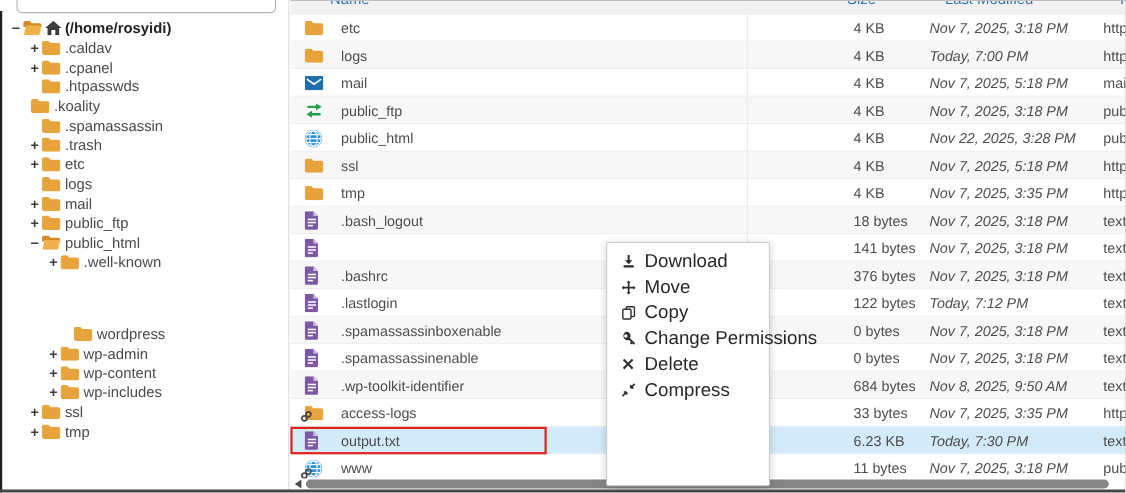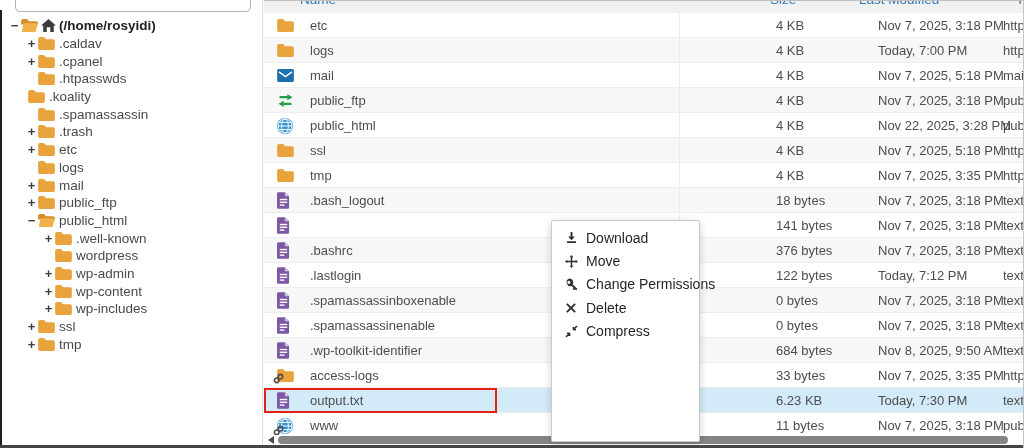--- a/index.html
+++ b/index.html
@@ -25,34 +25,34 @@
   .hlbl{position:absolute;top:-9px;font-size:13.5px;color:#3077b5;white-space:nowrap;}
   .col-line{position:absolute;left:415px;top:12px;bottom:12px;width:1px;background:#ececec;z-index:1;}
   .rows{position:absolute;left:0;top:12px;right:0;}
   .frow{position:relative;height:25px;box-sizing:border-box;border-bottom:1px solid #ededed;background:#fff;cursor:pointer;}
   .frow.alt{background:#f7f7f7;}
   .frow.selected{background:#d3eaf8;}
   .frow .cell{position:absolute;top:0;height:25px;display:flex;align-items:center;font-size:13px;color:#4d4d4d;white-space:nowrap;z-index:2;}
   .c-icon{left:13px;}
   .c-name{left:46px;}
   .c-size{left:512px;}
-  .c-mod{left:614px;}
+  .c-mod{left:581px;font-style:italic;}
   .c-type{left:739px;}
   .icn-wrap{position:relative;display:inline-flex;}
   .link-badge{position:absolute;left:-4px;bottom:-5px;}
   .row-redbox{position:absolute;left:0;top:0;width:233px;height:25px;border:2px solid #e32119;box-sizing:border-box;z-index:5;pointer-events:none;}
 
   
   .hscroll{position:absolute;left:2px;right:0;bottom:3px;height:10px;display:flex;align-items:center;z-index:6;background:#fff;}
   .scroll-arrow{width:0;height:0;border-top:4px solid transparent;border-bottom:4px solid transparent;border-right:6px solid #4a4a4a;margin:0 4px 0 2px;}
   .scroll-thumb{height:8px;width:730px;background:#858585;border-radius:4px;}
 
   
   .ctx-menu{position:absolute;left:551px;top:220px;width:149px;height:222px;background:#fff;border:1px solid #cbcbcb;border-radius:2px;box-shadow:0 2px 8px rgba(0,0,0,.18);box-sizing:border-box;padding:5px 0;z-index:20;}
-  .mi{position:relative;display:flex;align-items:center;gap:7px;height:23.4px;padding:0 13px;font-size:14px;color:#262626;cursor:pointer;white-space:nowrap;}
+  .mi{position:relative;display:flex;align-items:center;gap:7px;height:23.4px;padding:0 13px;font-size:17px;color:#262626;cursor:pointer;white-space:nowrap;}
   .mi.accent{color:#2779bd;}
   .mi .icn{flex:0 0 14px;display:inline-flex;}
   .mi-redbox{position:absolute;left:-1px;top:-1px;width:144px;height:25px;border:2px solid #e32119;box-sizing:border-box;pointer-events:none;}
 
   .bottom-bar{position:absolute;left:0;right:0;bottom:0;height:3px;background:#454545;z-index:70;}
 </style>
 </head>
 <body>
 
 <div id="app">
@@ -176,21 +176,21 @@
         </div>
         <div class="tree-item" style="padding-left: 42px;">
           <span class="expander">+</span>
           <span class="icn ">
             <svg width="17" height="13" viewBox="0 0 18 14">
               <path fill="#e9a33c" d="M0 2.2C0 1 .9 0 2.1 0h4.3l2 2.3h7.5c1.2 0 2.1.9 2.1 2v7.5c0 1.2-.9 2.2-2.1 2.2H2.1C.9 14 0 13 0 11.8z"></path>
             </svg>
           </span>
           <span class="tlabel">.well-known</span>
         </div>
-        <div class="tree-item" style="padding-left: 42px;">
+        <div class="tree-item" style="padding-left: 54px; margin-top: 48px;">
           <span class="expander"></span>
           <span class="icn ">
             <svg width="17" height="13" viewBox="0 0 18 14">
               <path fill="#e9a33c" d="M0 2.2C0 1 .9 0 2.1 0h4.3l2 2.3h7.5c1.2 0 2.1.9 2.1 2v7.5c0 1.2-.9 2.2-2.1 2.2H2.1C.9 14 0 13 0 11.8z"></path>
             </svg>
           </span>
           <span class="tlabel">wordpress</span>
         </div>
         <div class="tree-item" style="padding-left: 42px;">
           <span class="expander">+</span>
@@ -580,20 +580,29 @@
       <div class="mi">
         <span class="icn ">
           <svg width="13" height="13" viewBox="0 0 14 14" fill="#2e2e2e">
             <path d="M7 0l2 2.5H7.8v3.7h3.7V5.1L14 7l-2.5 1.9V7.8H7.8v3.7H9L7 14l-2-2.5h1.2V7.8H2.5v1.1L0 7l2.5-1.9v1.1h3.7V2.5H5z"></path>
           </svg>
         </span>
         <span>Move</span>
       </div>
       <div class="mi">
         <span class="icn ">
+          <svg width="13" height="13" viewBox="0 0 14 14">
+            <rect x="4.7" y="1" width="8" height="9.6" rx="1" fill="none" stroke="#2e2e2e" stroke-width="1.4"></rect>
+            <rect x="1.3" y="3.4" width="8" height="9.6" rx="1" fill="#fff" stroke="#2e2e2e" stroke-width="1.4"></rect>
+          </svg>
+        </span>
+        <span>Copy</span>
+      </div>
+      <div class="mi">
+        <span class="icn ">
           <svg width="13" height="13" viewBox="0 0 14 14" fill="#2e2e2e">
             <path fill-rule="evenodd" d="M4.8.6a4 4 0 013.4 6.2l5.2 5.1-1.4 1.4-1.3-1.2-1.1 1.1-1.4-1.4 1.1-1.1-2-2A4 4 0 114.8.6zM4.2 3a1.7 1.7 0 100 3.4 1.7 1.7 0 000-3.4z"></path>
           </svg>
         </span>
         <span>Change Permissions</span>
       </div>
       <div class="mi">
         <span class="icn ">
           <svg width="12" height="12" viewBox="0 0 14 14" fill="#2e2e2e">
             <path d="M1.4 3L3 1.4 7 5.4l4-4L12.6 3l-4 4 4 4-1.6 1.6-4-4-4 4L1.4 11l4-4z"></path>

